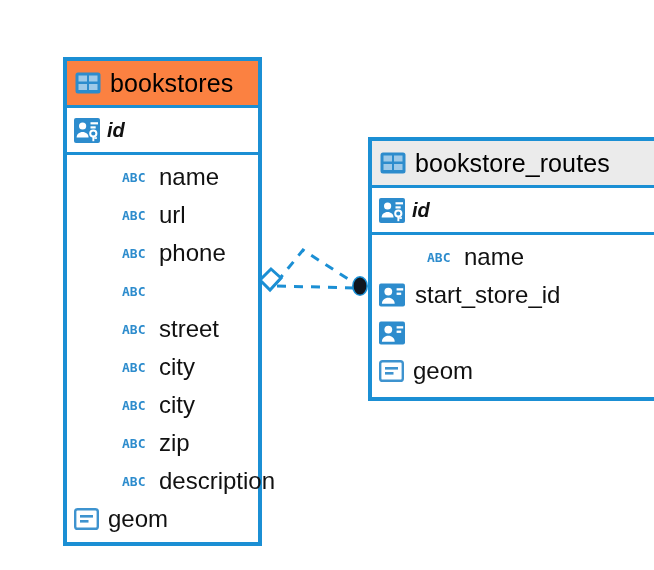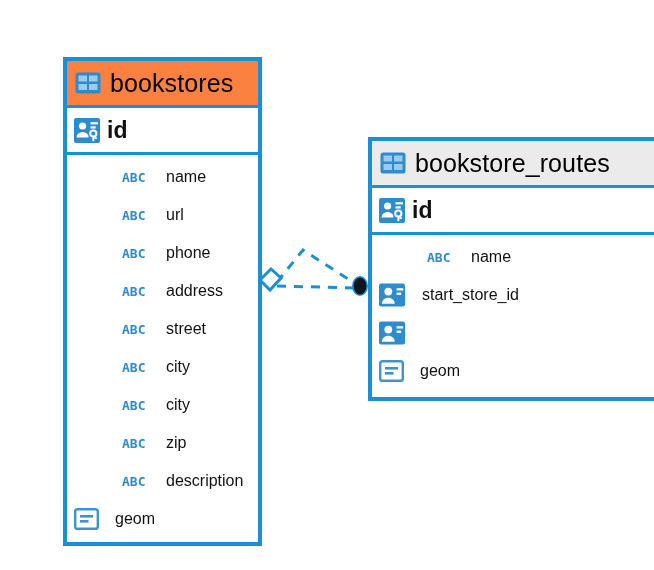--- a/index.html
+++ b/index.html
@@ -71,28 +71,29 @@
   .field-row {
     display: flex;
     align-items: center;
     height: 38px;
     padding: 0 6px 0 7px;
     box-sizing: border-box;
     white-space: nowrap;
   }
   .field-row.pk { height: 44px; }
   .field-name {
-    font-size: 16px;
+    font-size: 24px;
     color: #111111;
-    margin-left: 16px;
+    margin-left: 9px;
   }
   .field-row.pk .field-name {
     font-weight: bold;
-    font-size: 23px;
+    font-size: 20px;
     margin-left: 6px;
+    font-style: italic;
   }
   .fields-section { padding-top: 3px; }
 
   
   .icon {
     flex: 0 0 auto;
     display: inline-block;
     line-height: 0;
   }
   .icon-table  { width: 26px; height: 22px; }
@@ -177,21 +178,20 @@
         </span>
         <span class="field-name">phone</span>
       </div>
 
       <div class="field-row">
         <span class="icon icon-abc">
           <svg width="28" height="16" viewBox="0 0 28 16">
             <text x="0" y="13" font-family="DejaVu Sans Mono, monospace" font-size="13" font-weight="bold" fill="#2d8ccd">ABC</text>
           </svg>
         </span>
-        <span class="field-name">address</span>
       </div>
 
       <div class="field-row">
         <span class="icon icon-abc">
           <svg width="28" height="16" viewBox="0 0 28 16">
             <text x="0" y="13" font-family="DejaVu Sans Mono, monospace" font-size="13" font-weight="bold" fill="#2d8ccd">ABC</text>
           </svg>
         </span>
         <span class="field-name">street</span>
       </div>

